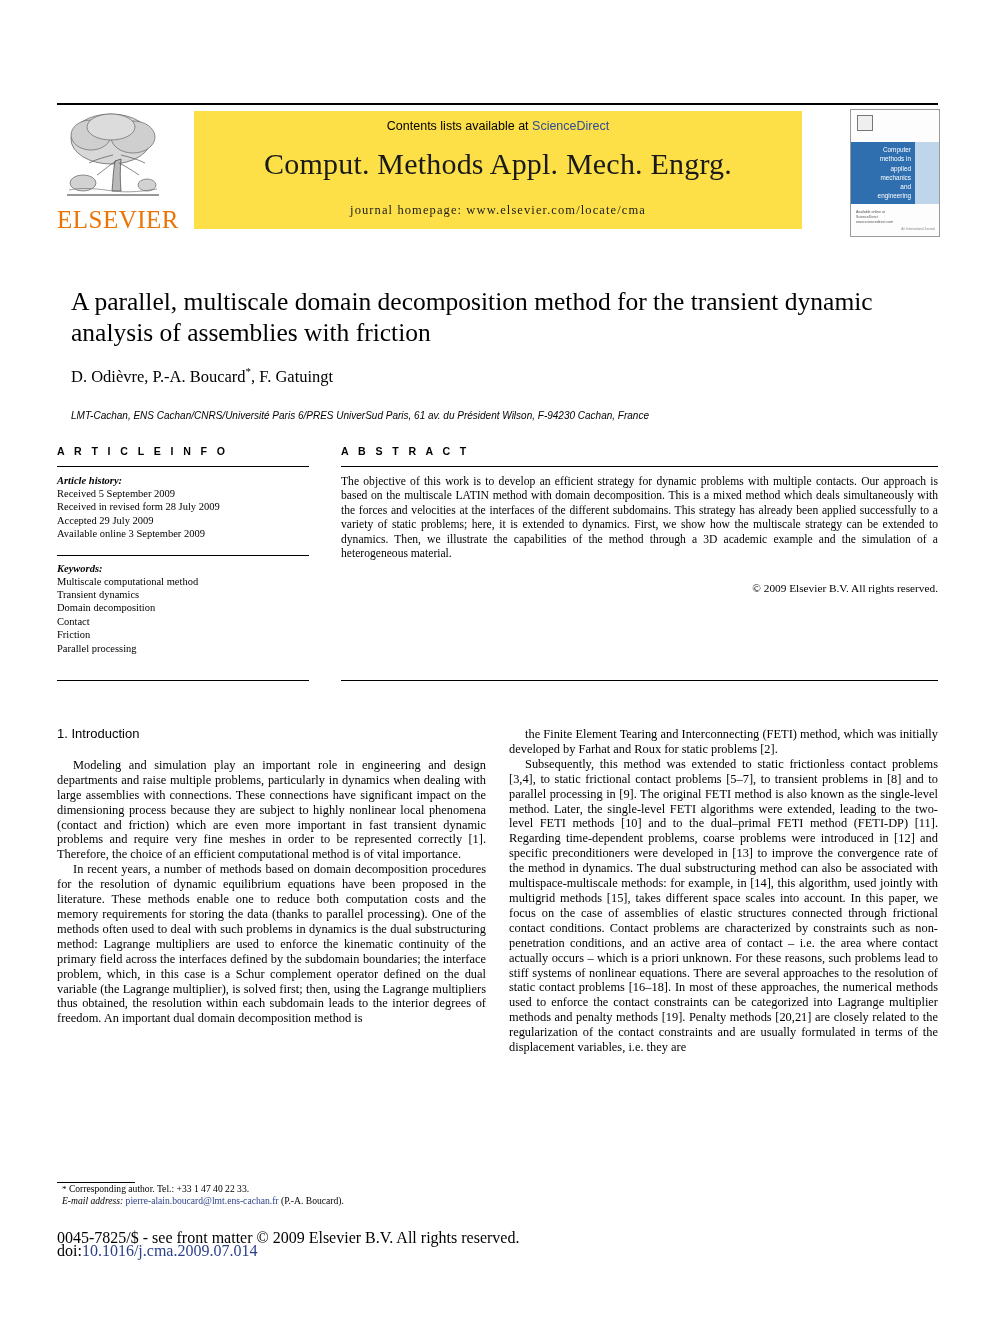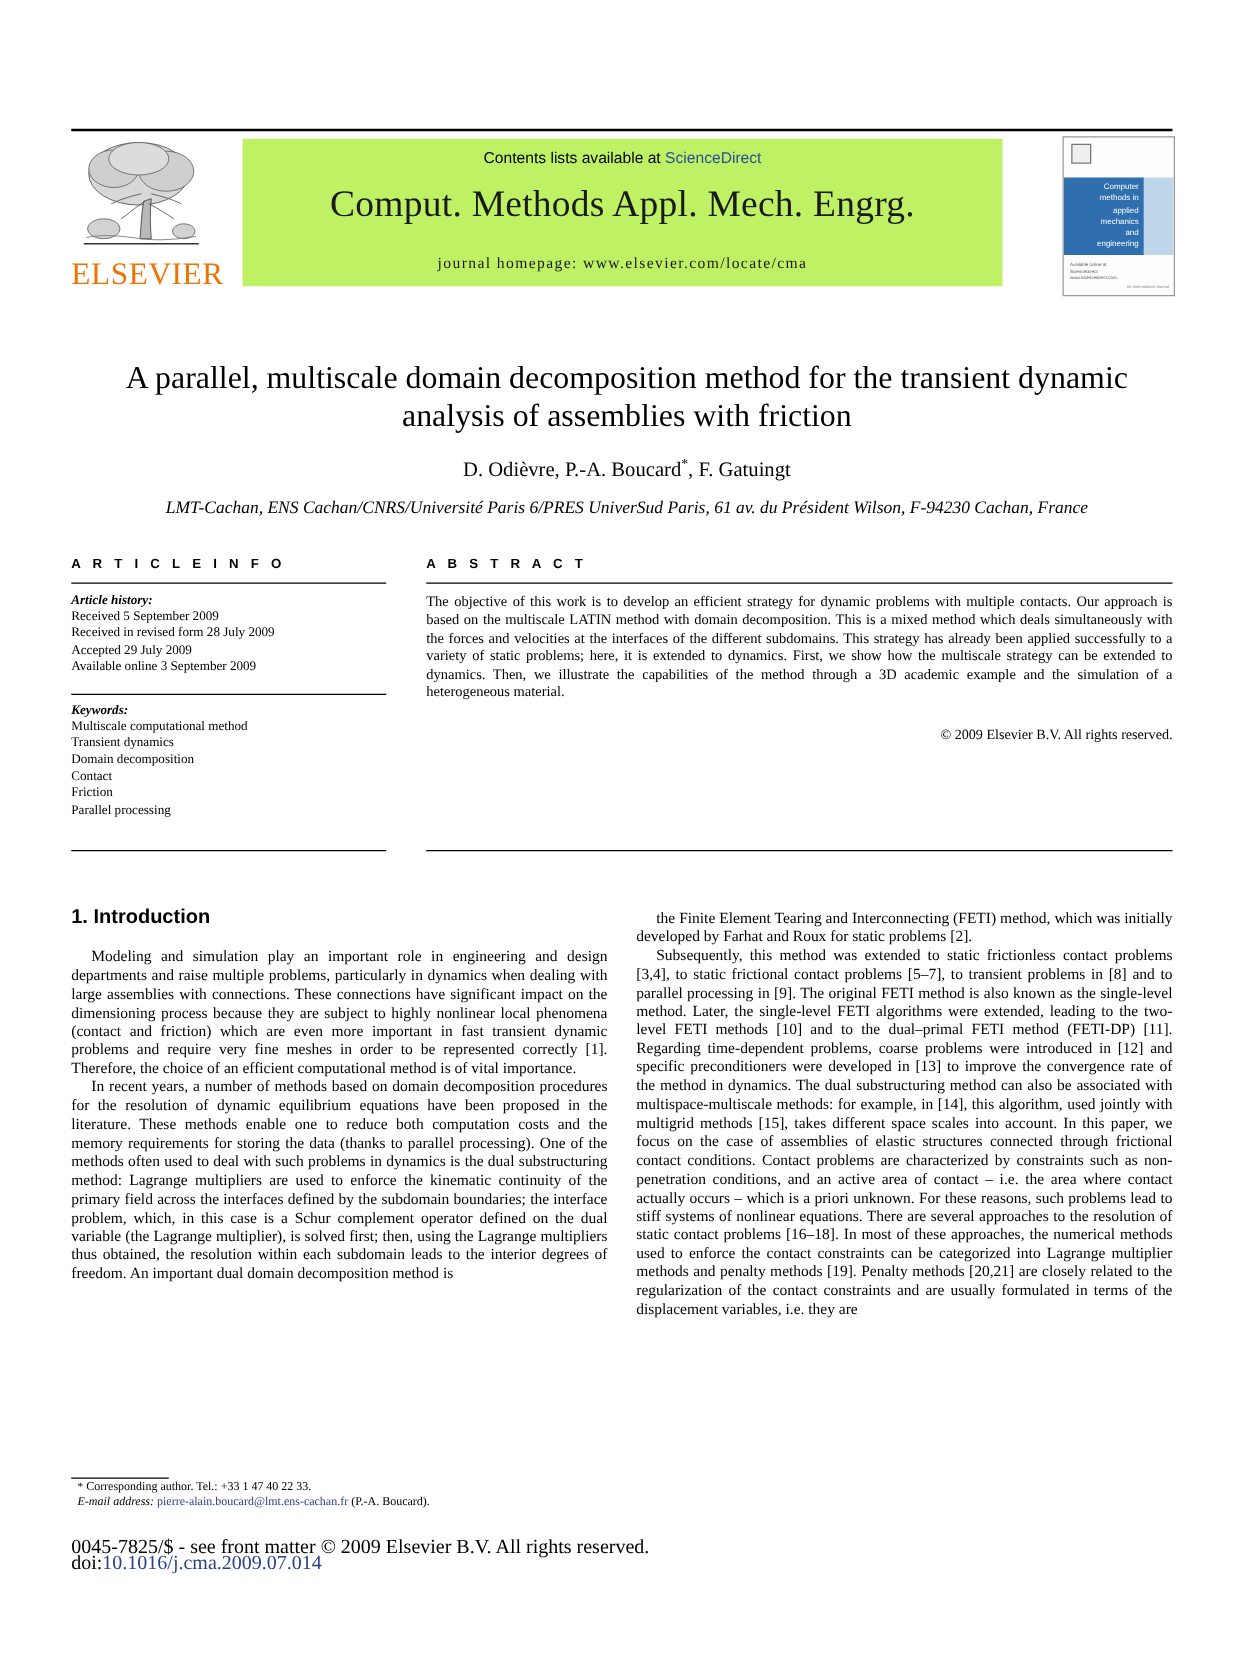--- a/index.html
+++ b/index.html
@@ -69,21 +69,21 @@
     font-size: 25px;
     letter-spacing: 0.5px;
     color: #ec7405;
     line-height: 1;
   }
   .sd-band {
     position: absolute;
     left: 137px; top: 8px;
     width: 608px;
     height: 118px;
-    background: #bef264;
+    background: #fde047;
   }
   .sd-contents {
     position: absolute;
     left: 0; top: 8px;
     width: 608px;
     text-align: center;
     font-family: "Liberation Sans", sans-serif;
     font-size: 12.5px;
     color: #000;
   }
@@ -166,44 +166,43 @@
     position: absolute;
     right: 4px; bottom: 5px;
     font-family: "Liberation Sans", sans-serif;
     font-size: 3.2px;
     color: #888;
   }
 
   
   .title-block {
     position: absolute;
-    left: 61px; top: 286px;
+    left: 71px; top: 286px;
     width: 881px;
-    text-align: center;
   }
   .article-title {
     font-family: "Liberation Serif", serif;
     font-size: 25.5px;
     line-height: 31px;
     color: #000;
     margin: 0;
     font-weight: normal;
   }
   .authors {
     margin-top: 17px;
     font-family: "Liberation Serif", serif;
     font-size: 16.5px;
     color: #000;
   }
   .authors sup { font-size: 11px; }
   .affiliation {
-    margin-top: 13px;
-    font-family: Liberation Serif, serif;
+    margin-top: 23px;
+    font-family: Liberation Sans, sans-serif;
     font-style: italic;
-    font-size: 14px;
+    font-size: 10px;
     color: #000;
   }
 
   
   .info-abstract {
     position: absolute;
     left: 57px; top: 445px;
     width: 881px;
   }
   .col-info {
@@ -279,22 +278,22 @@
     font-family: "Liberation Serif", serif;
     font-size: 12.4px;
     line-height: 14.9px;
     text-align: justify;
     color: #000;
   }
   .body-col.left { left: 57px; }
   .body-col.right { left: 509px; }
   .section-title {
     font-family: "Liberation Sans", sans-serif;
-    font-weight: bold;
-    font-size: 16px;
+    font-weight: normal;
+    font-size: 13px;
     margin: 0 0 16px 0;
   }
   .para {
     margin: 0;
     text-indent: 16px;
   }
   .para + .para { margin-top: 0; }
 
   
   .footnote {

